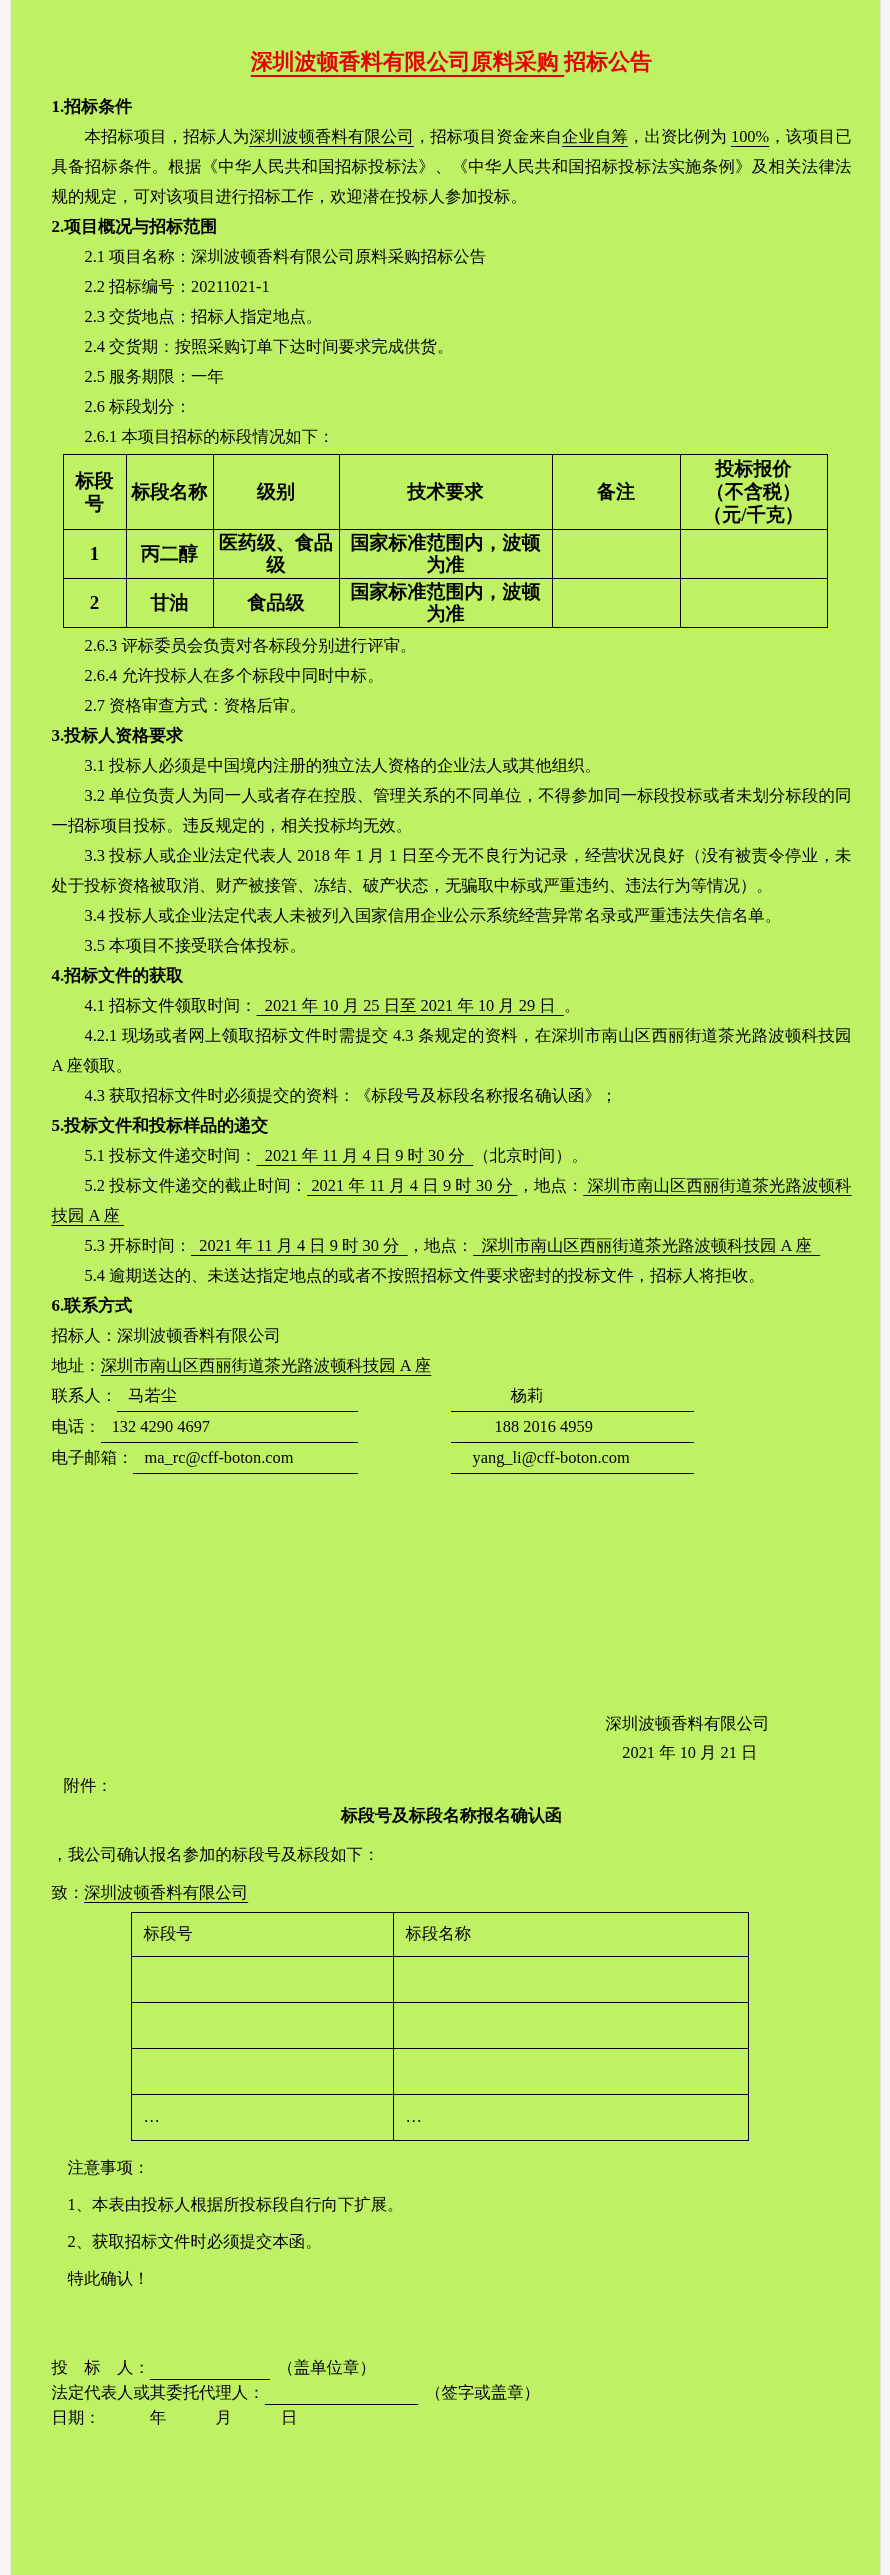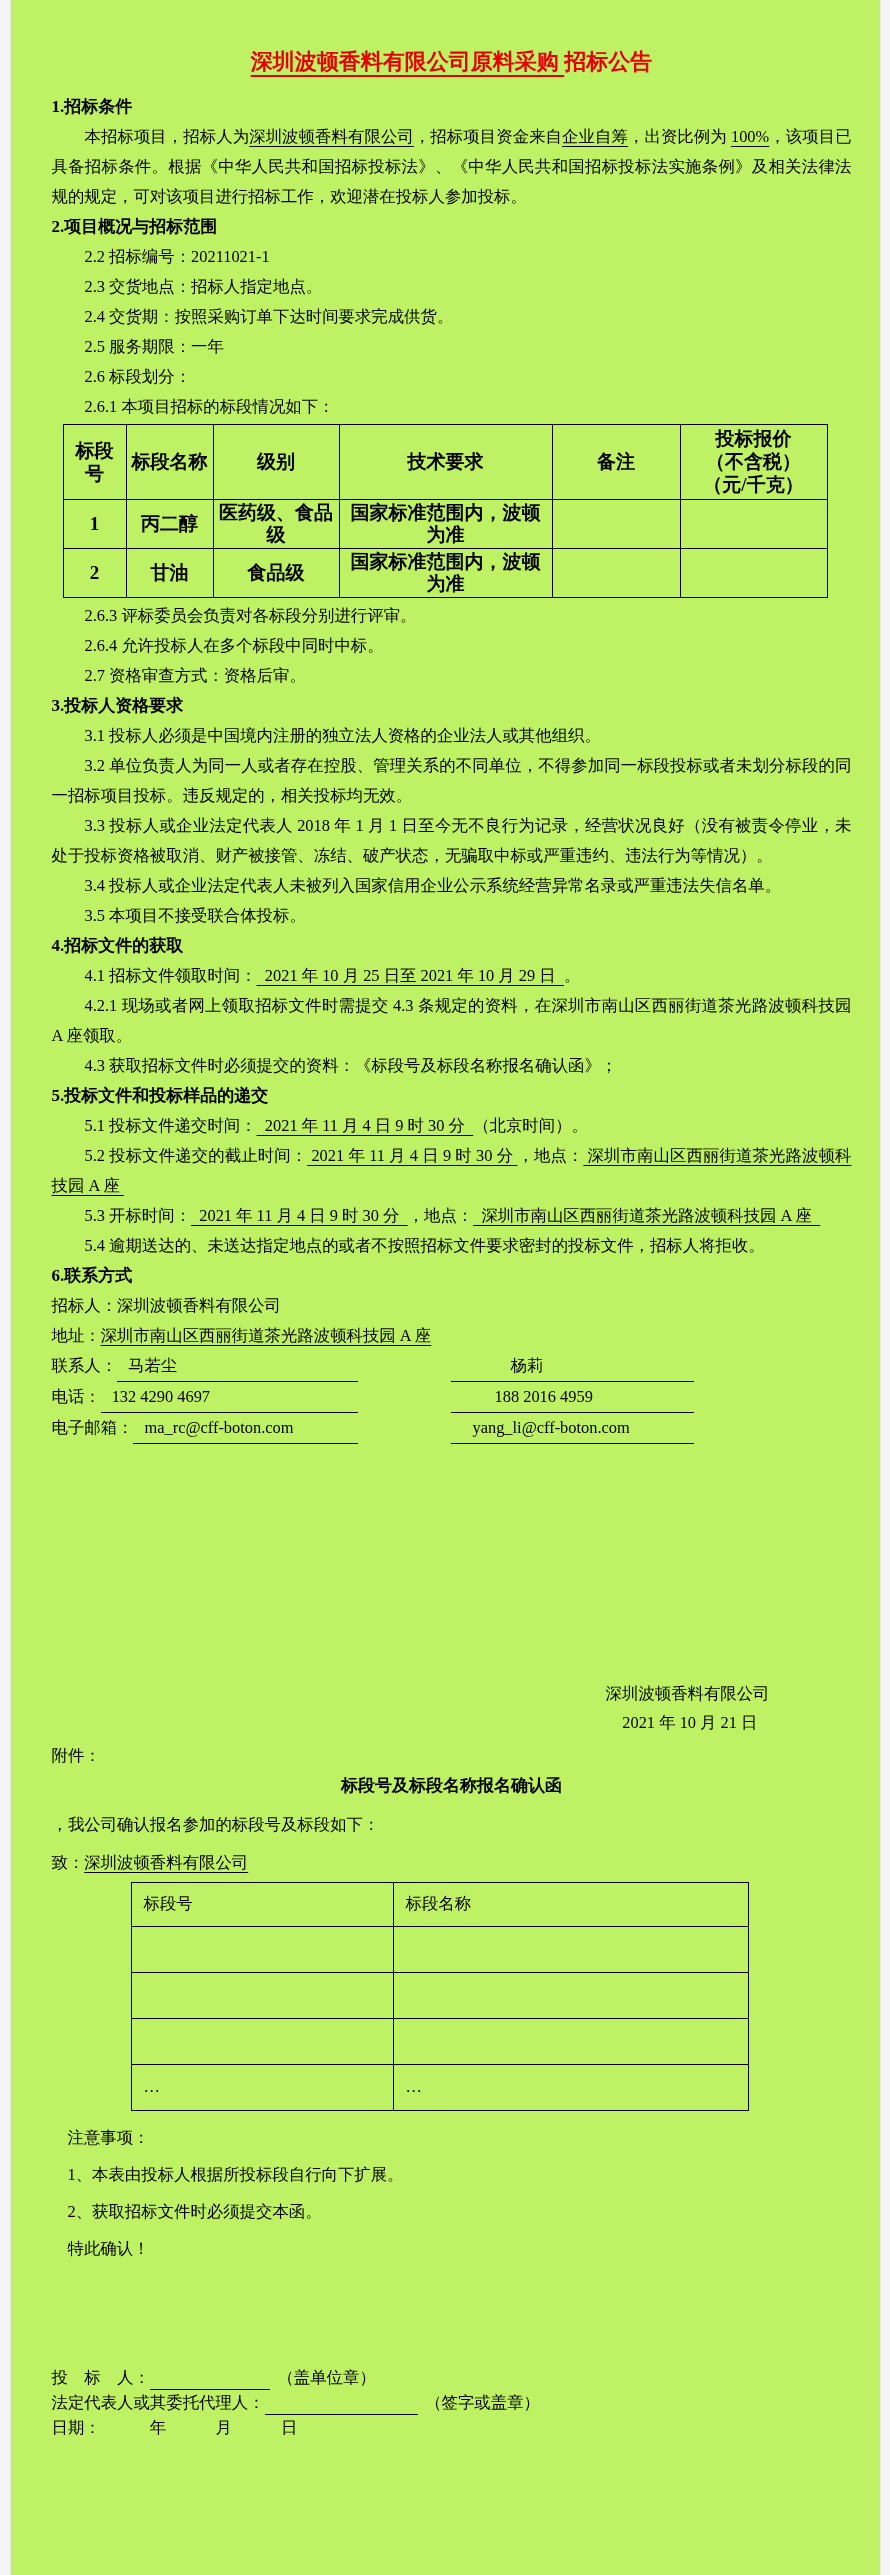--- a/index.html
+++ b/index.html
@@ -39,52 +39,53 @@
   .c-left{flex:0 0 306px;display:flex;}
   .c-left .lbl{white-space:nowrap;}
   .fill{border-bottom:1.1px solid #000;box-sizing:border-box;}
   .c-left .fill{flex:1;}
   .c-right{flex:0 0 243px;margin-left:93px;}
   .pl20{padding-left:11px;} .pl40{padding-left:22px;} .pl80{padding-left:44px;} .pl110{padding-left:60px;}
   
   .sig-block{margin-top:235px;text-align:right;padding-right:82px;font-size:16.4px;line-height:29px;}
   .sig-date{margin-right:12px;display:inline-block;}
   
-  .att-label{margin-top:4.4px;}
+  .att-label{margin-top:4.4px;margin-left:12px;}
   .att-title{font-size:17px;font-weight:bold;text-align:center;line-height:30px;margin:0;}
   .mt16{margin-top:8.7px;}
   .att-table{
     border-collapse:collapse;table-layout:fixed;width:617px;margin:3.3px 0 0 79px;
   }
   .att-table th,.att-table td{
     border:1.1px solid #000;font-size:16.4px;font-weight:normal;text-align:left;
     vertical-align:middle;padding:0 0 0 12px;box-sizing:border-box;
   }
   .att-table th{height:44px;}
   .att-table td{height:46px;}
   .notes{font-size:16.4px;line-height:21px;margin:5.5px 0 0 0;}
   .notes p{margin:16px;}
   
-  .bottom-block{margin-top:106px;font-size:16.4px;line-height:25px;}
+  .bottom-block{margin-top:66px;font-size:16.4px;line-height:25px;}
   .bottom-block .row{margin:0;display:flex;align-items:flex-end;}
   .blank{display:inline-block;border-bottom:1.1px solid #000;height:21px;vertical-align:bottom;}
   .blank.w220{width:120px;} .blank.w280{width:153px;}
   .suffix{margin-left:7.6px;}
 </style>
 </head>
 <body>
 
 <div class="page">
 
   <h1 class="title" style="color: rgb(230, 0, 0);"><span class="t-u">深圳波顿香料有限公司原料采购&nbsp;</span><span>招标公告</span></h1>
 
   <h2 class="sec">1.招标条件</h2>
   <p class="para indent"><span>本招标项目，招标人为</span><span class="u">深圳波顿香料有限公司</span><span>，招标项目资金来自</span><span class="u">企业自筹</span><span>，出资比例为 </span><span class="u">100%</span><span>，该项目已具备招标条件。根据《中华人民共和国招标投标法》、《中华人民共和国招标投标法实施条例》及相关法律法规的规定，可对该项目进行招标工作，欢迎潜在投标人参加投标。</span></p>
 
   <h2 class="sec">2.项目概况与招标范围</h2>
+  <p class="para indent">2.1 项目名称：深圳波顿香料有限公司原料采购招标公告</p>
   <p class="para indent">2.2 招标编号：20211021-1</p>
   <p class="para indent">2.3 交货地点：招标人指定地点。</p>
   <p class="para indent">2.4 交货期：按照采购订单下达时间要求完成供货。</p>
   <p class="para indent">2.5 服务期限：一年</p>
   <p class="para indent">2.6 标段划分：</p>
   <p class="para indent">2.6.1 本项目招标的标段情况如下：</p>
 
   <table class="bid-table">
     <colgroup>
       <col style="width:63px">

